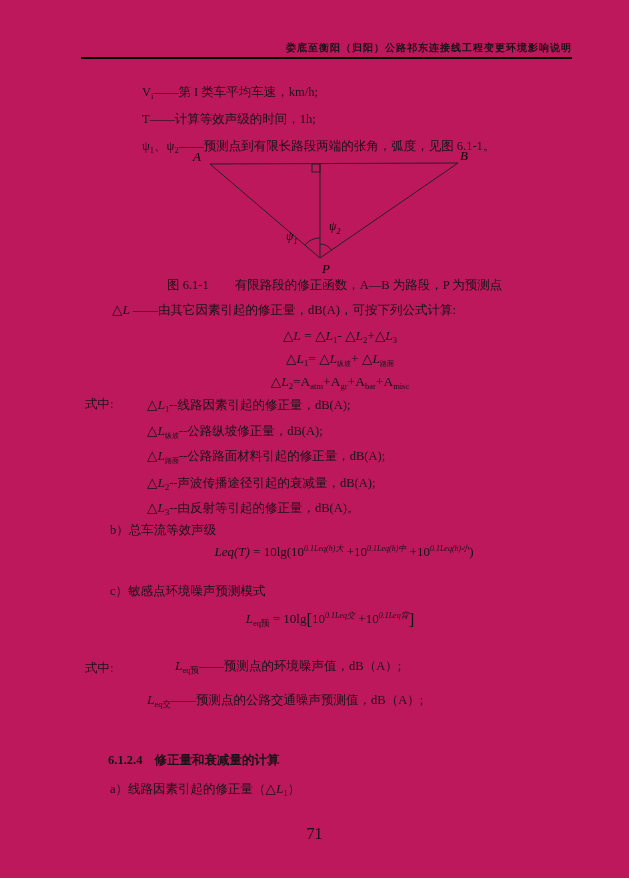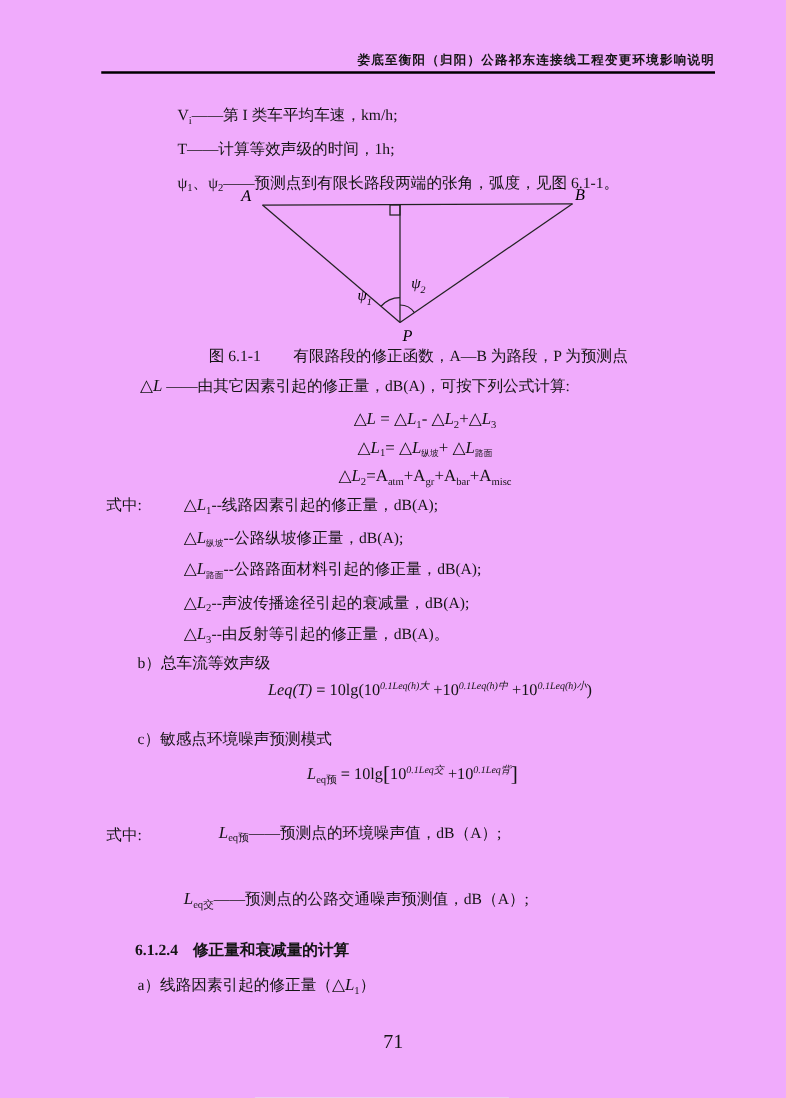--- a/index.html
+++ b/index.html
@@ -1,16 +1,16 @@
 <!DOCTYPE html>
 <html><head>
 <meta charset="utf-8">
 <style>
   html,body{margin:0;padding:0;background:#e8e8e8;}
-  .page{position:relative;width:629px;height:878px;background:#f0abfc;margin:0 auto;
+  .page{position:relative;width:629px;height:878px;background:#be185d;margin:0 auto;
         font-family:"Liberation Serif","DejaVu Serif",serif;color:#141414;overflow:hidden;}
   .abs{position:absolute;white-space:nowrap;}
   .hdr{font-size:10px;font-weight:bold;letter-spacing:1px;}
   .rule{position:absolute;background:#000;height:2px;}
   .bt{font-size:12.5px;}
   .sub{font-size:8.5px;vertical-align:-3px;letter-spacing:0;}
   .subcn{font-size:7px;vertical-align:-3px;}
   .sup{font-size:8px;vertical-align:5px;font-style:italic;}
   .fx{font-size:13.5px;}
   .fit{font-style:italic;}
@@ -69,21 +69,21 @@
   <div class="abs bt" style="top:522px;left:110px;">b）总车流等效声级</div>
 
   <div class="center-line" style="top:543px;left:54px;width:580px;font-size:13px;"><span class="fit">Leq(T)</span> <span>= 10lg(</span><span>10</span><span class="sup">0.1Leq(h)大</span> <span>+</span><span>10</span><span class="sup">0.1Leq(h)中</span> <span>+</span><span>10</span><span class="sup">0.1Leq(h)小</span><span>)</span></div>
 
   <div class="abs bt" style="top:583px;left:110px;">c）敏感点环境噪声预测模式</div>
 
   <div class="center-line" style="top:610px;left:40px;width:580px;font-size:13px;"><span class="fit">L</span><span class="sub">eq预</span> <span>= 10lg</span><span class="brk">[</span><span>10</span><span class="sup">0.1Leq交</span> <span>+</span><span>10</span><span class="sup">0.1Leq背</span><span class="brk">]</span></div>
 
   <div class="abs bt" style="top:660px;left:85px;">式中:</div>
   <div class="abs bt" style="top:658px;left:147px;margin-left:28px;"><span class="fx fit">L</span><span class="sub">eq预</span><span>——预测点的环境噪声值，dB（A）;</span></div>
-  <div class="abs bt" style="top:692px;left:147px;margin-top:19px;"><span class="fx fit">L</span><span class="sub">eq交</span><span>——预测点的公路交通噪声预测值，dB（A）;</span></div>
+  <div class="abs bt" style="top:692px;left:147px;"><span class="fx fit">L</span><span class="sub">eq交</span><span>——预测点的公路交通噪声预测值，dB（A）;</span></div>
 
   <div class="abs bt bold" style="top:752px;left:63px;"><span style="margin-right:12px;">6.1.2.4</span><span>修正量和衰减量的计算</span></div>
 
   <div class="abs bt" style="top:780px;left:110px;"><span>a）线路因素引起的修正量（</span><span class="fx fit">△L</span><span class="sub">1</span><span>）</span></div>
 
   <div class="abs footer" style="top:825px;left:0;width:629px;text-align:center;">71</div>
 
 </div>
 
 </body></html>

